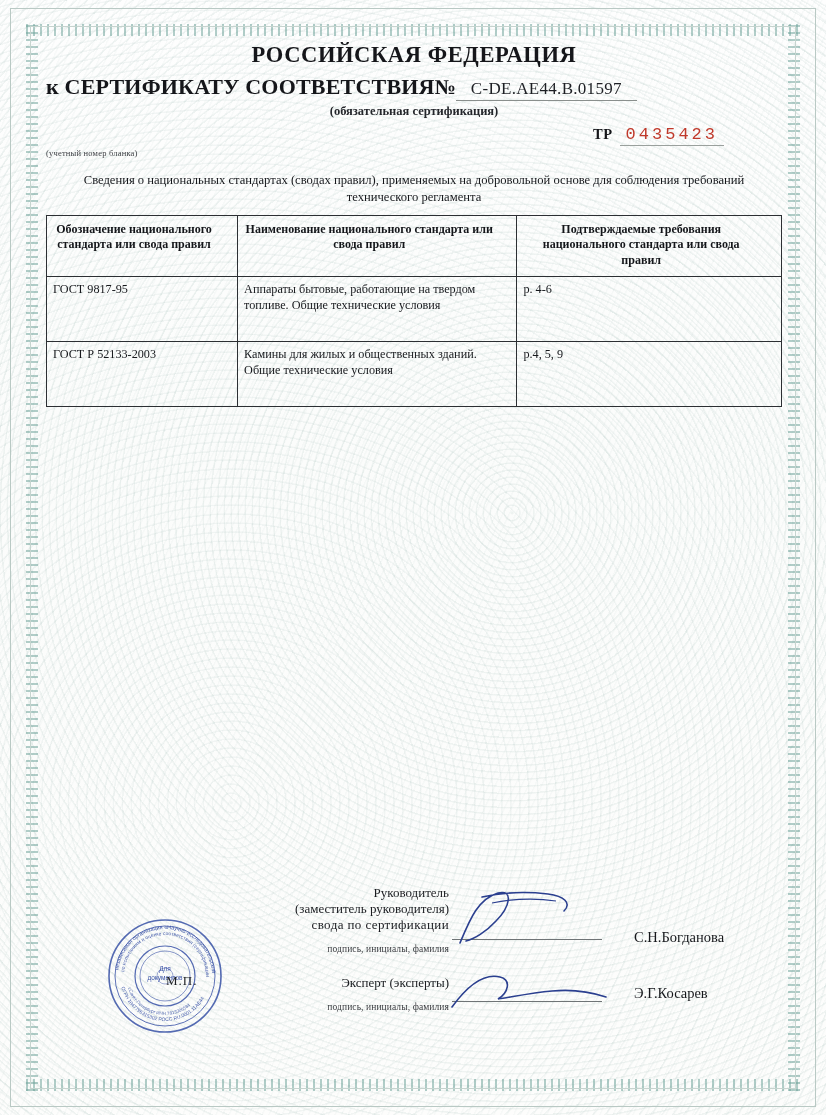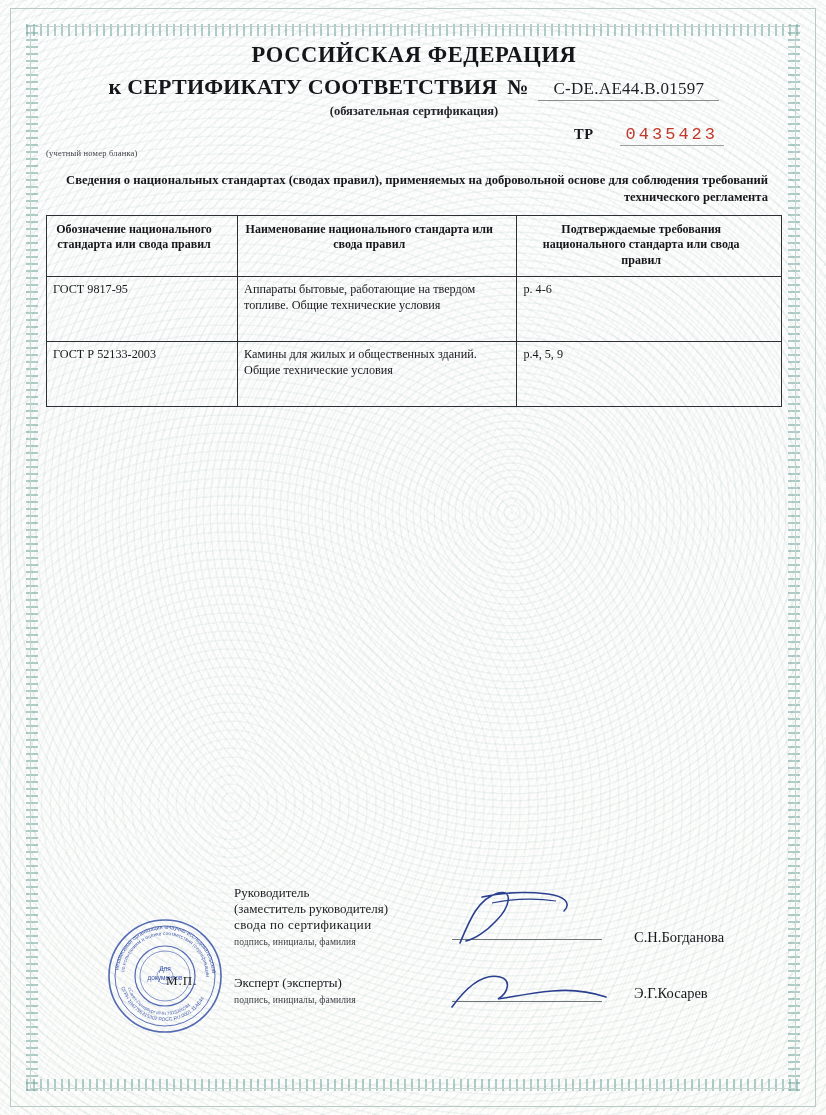--- a/index.html
+++ b/index.html
@@ -77,23 +77,21 @@
     font-size: 14px;
     font-weight: bold;
     letter-spacing: 1.2px;
     color: #15161a;
     margin-top: 13px;
   }
 
   .cert-line {
     display: flex;
     align-items: baseline;
-    justify-content: center;
     margin-top: 6px;
-    gap: 10px;
   }
   .cert-line .lbl {
     font-size: 22px;
     font-weight: bold;
     color: #15161a;
     letter-spacing: 0.2px;
   }
   .cert-line .num-sign {
     font-size: 21px;
     font-weight: bold;
@@ -116,21 +114,21 @@
     color: #24262b;
     margin-top: 3px;
   }
 
   .tr-row {
     display: flex;
     align-items: baseline;
     justify-content: flex-end;
     margin-top: 6px;
     padding-right: 58px;
-    gap: 26px;
+    gap: 7px;
   }
   .tr-label {
     font-size: 14.5px;
     font-weight: bold;
     color: #15161a;
     letter-spacing: 0.5px;
   }
   .blank-number {
     font-size: 17px;
     color: #c0392b;
@@ -142,23 +140,23 @@
   .blank-caption {
     text-align: left;
     padding-right: 62px;
     font-size: 8.5px;
     color: #3b3d42;
     margin-top: 2px;
     letter-spacing: 0.2px;
   }
 
   .lead {
-    text-align: right;
+    text-align: center;
     font-size: 12.6px;
-    font-weight: bold;
+    font-weight: normal;
     color: #16181c;
     line-height: 1.35;
     margin-top: 14px;
     padding: 0 14px;
   }
 
   table.std {
     width: 100%;
     border-collapse: collapse;
     margin-top: 9px;
@@ -189,20 +187,21 @@
   td.c1 { padding-left: 9px; }
   td.c2 { padding-left: 8px; }
   td.c3 { padding-left: 9px; }
 
   
   .sign-area {
     position: absolute;
     left: 0; right: 0;
     bottom: 36px;
     height: 160px;
+    text-align: right;
   }
   .sign-block {
     position: absolute;
     left: 188px;
     top: 0;
     width: 560px;
   }
   .sign-row {
     position: relative;
     margin-bottom: 6px;
@@ -211,21 +210,21 @@
     font-size: 13px;
     color: #1a1c20;
     line-height: 1.22;
     width: 215px;
   }
   .role .r-spaced { letter-spacing: 0.4px; }
   .subcap {
     font-size: 9.5px;
     color: #3a3c40;
     letter-spacing: 0.1px;
-    margin-top: 4px;
+    margin-top: 11px;
   }
   .sig-line {
     position: absolute;
     left: 218px;
     width: 150px;
     border-bottom: 1px solid #6f7476;
   }
   .name {
     position: absolute;
     font-size: 14.5px;

